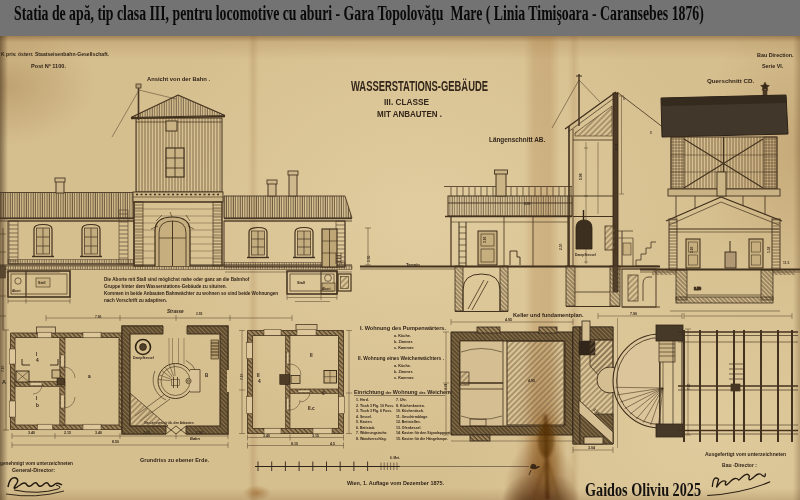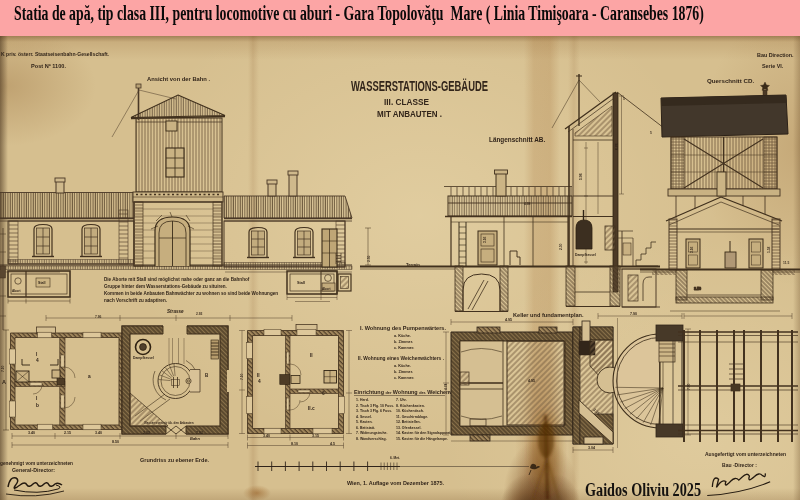--- a/index.html
+++ b/index.html
@@ -1,16 +1,16 @@
 <!DOCTYPE html>
 <html><head>
 <meta charset="utf-8">
 <style>
   html,body{margin:0;padding:0;}
-  .page{position:relative;width:800px;height:500px;background:#fca5a5;overflow:hidden;font-family:"Liberation Sans",sans-serif;}
+  .page{position:relative;width:800px;height:500px;background:#737373;overflow:hidden;font-family:"Liberation Sans",sans-serif;}
   .title{position:absolute;left:14px;top:2px;white-space:nowrap;font-family:"Liberation Serif",serif;font-size:20px;font-weight:bold;color:#0a0a0a;transform-origin:0 0;transform:scaleX(0.689);}
   .paper{position:absolute;left:0;top:36px;width:800px;height:464px;
     background:
       radial-gradient(ellipse 28px 40px at 527px 478px, rgba(48,22,4,0.7) 0%, rgba(84,44,12,0.4) 55%, rgba(130,82,34,0) 100%),
       radial-gradient(ellipse 24px 36px at 557px 474px, rgba(48,22,4,0.6) 0%, rgba(84,44,12,0.35) 55%, rgba(130,82,34,0) 100%),
       radial-gradient(ellipse 38px 60px at 541px 462px, rgba(70,34,8,0.55) 0%, rgba(110,60,20,0.35) 55%, rgba(130,82,34,0) 100%),
       radial-gradient(ellipse 26px 120px at 541px 400px, rgba(150,95,40,0.38) 0%, rgba(150,95,40,0) 100%),
       linear-gradient(90deg, rgba(120,80,40,0) 524px, rgba(160,108,52,0.22) 534px, rgba(160,108,52,0.24) 550px, rgba(120,80,40,0) 560px),
       linear-gradient(90deg, rgba(60,40,20,0.55) 0px, rgba(60,40,20,0.0) 8px),
       linear-gradient(270deg, rgba(100,70,35,0.30) 0px, rgba(100,70,35,0.0) 7px),

